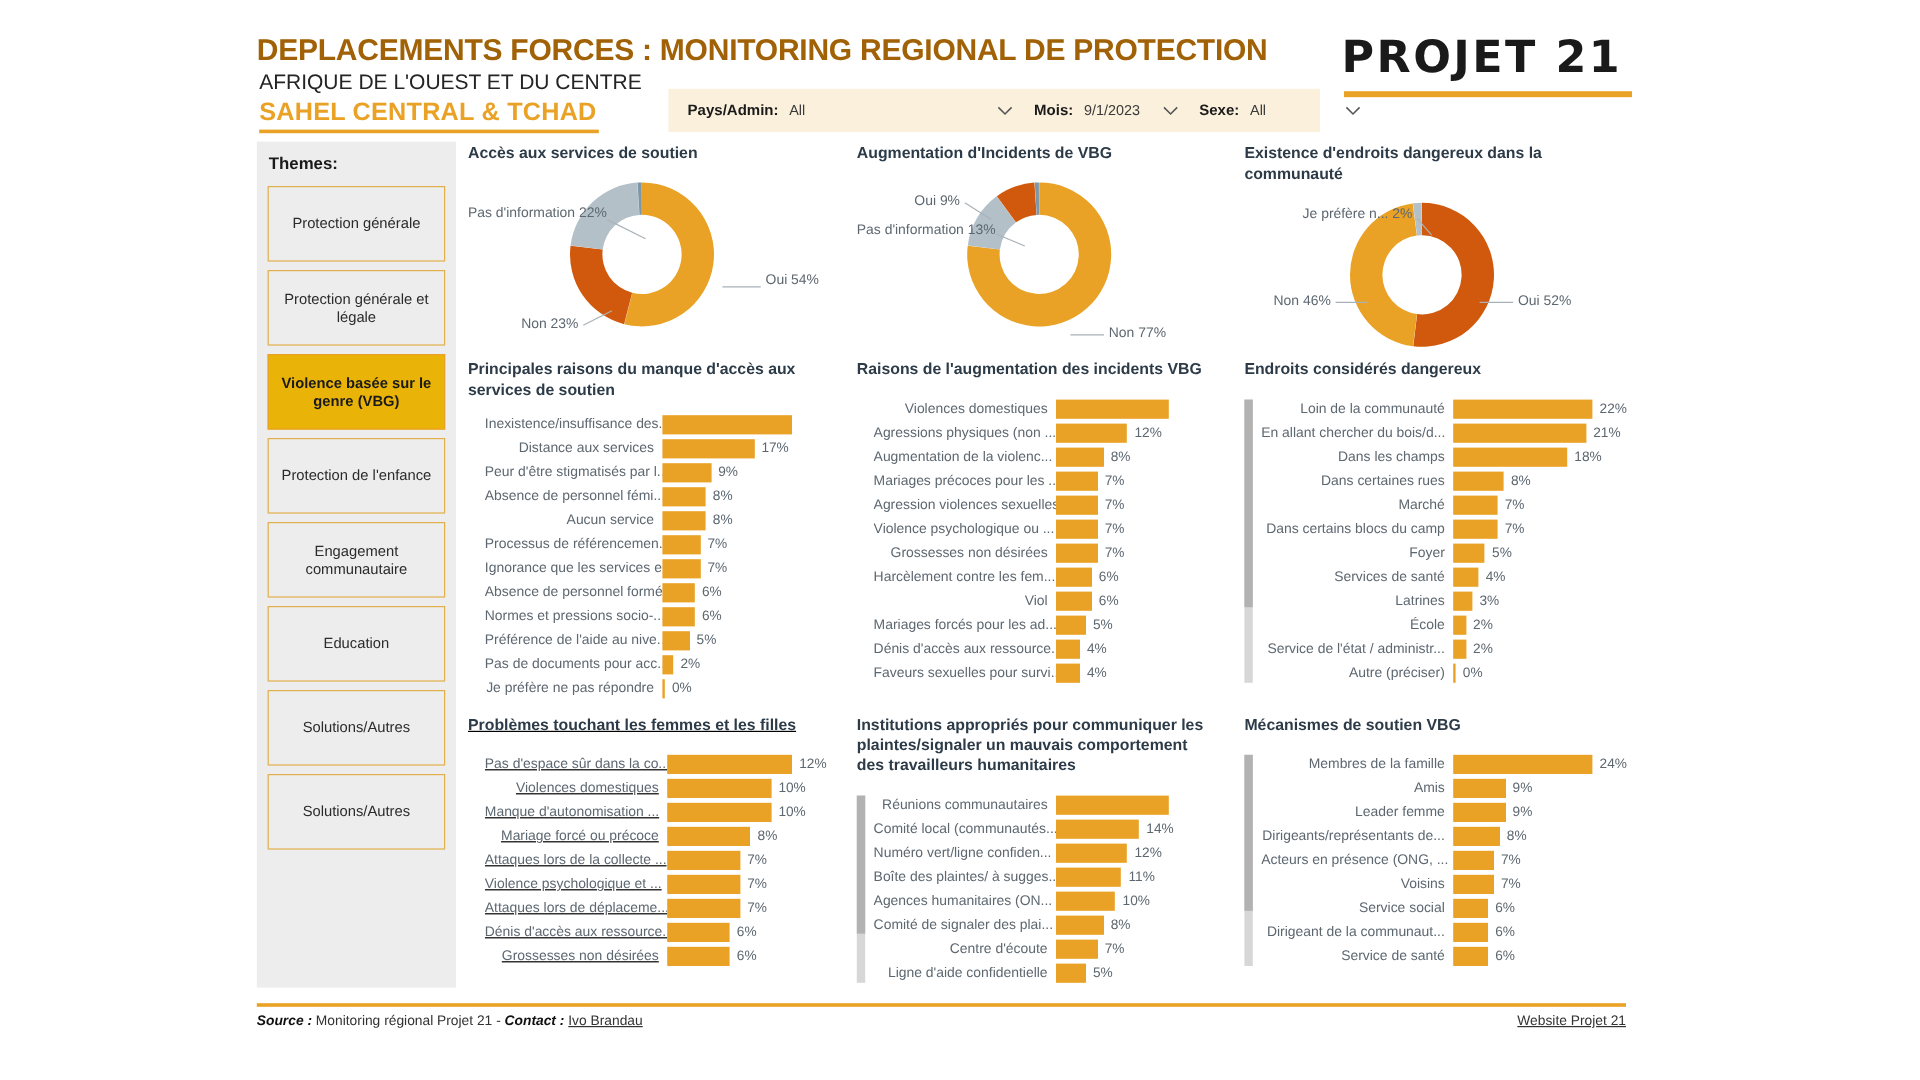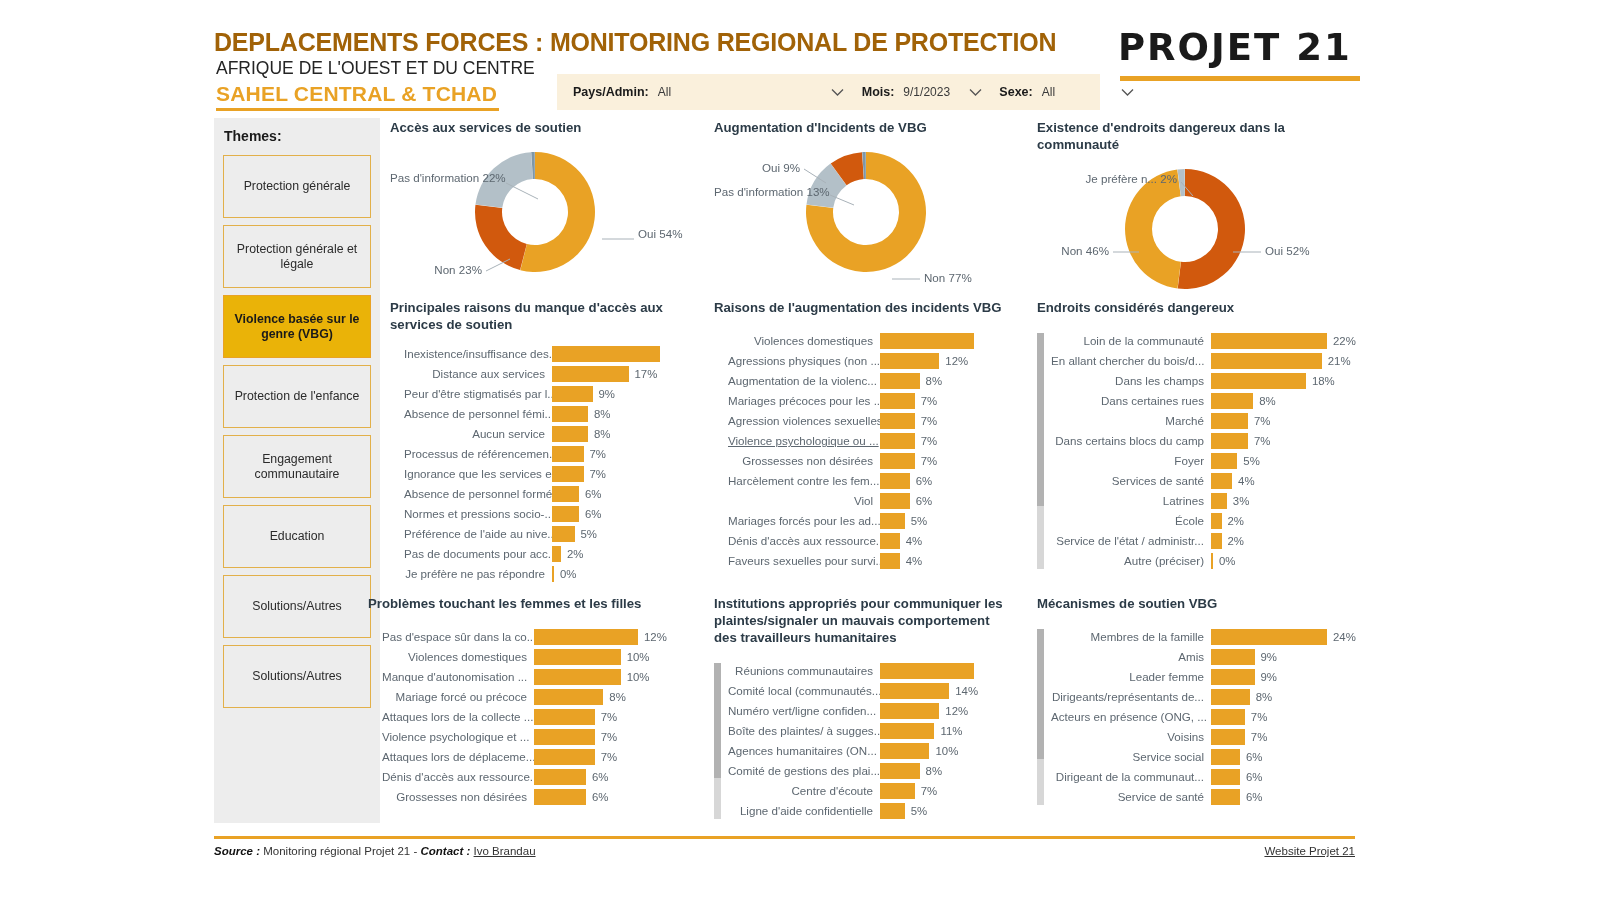--- a/index.html
+++ b/index.html
@@ -418,21 +418,21 @@
             </div>
           </div>
           <div class="bar-row">
             <div class="bar-cat" style="width: 152px;">Agression violences sexuelles</div>
             <div class="bar-track">
               <div class="bar-fill" style="width: 34.6316px;"></div>
               <div class="bar-val" style="left: 40.6316px;">7%</div>
             </div>
           </div>
           <div class="bar-row">
-            <div class="bar-cat" style="width: 152px; text-decoration: underline;">Violence psychologique ou ...</div>
+            <div class="bar-cat" style="width: 152px;">Violence psychologique ou ...</div>
             <div class="bar-track">
               <div class="bar-fill" style="width: 34.6316px;"></div>
               <div class="bar-val" style="left: 40.6316px;">7%</div>
             </div>
           </div>
           <div class="bar-row">
             <div class="bar-cat" style="width: 152px;">Grossesses non désirées</div>
             <div class="bar-track">
               <div class="bar-fill" style="width: 34.6316px;"></div>
               <div class="bar-val" style="left: 40.6316px;">7%</div>
@@ -560,21 +560,21 @@
             <div class="bar-track">
               <div class="bar-fill" style="width: 2px;"></div>
               <div class="bar-val" style="left: 8px;">0%</div>
             </div>
           </div>
           <div class="scrollbar" style="left: 0px; top: 2px; height: 236px;">
             <div class="thumb" style="top: 0px; height: 173px;"></div>
           </div>
         </div>
       </div>
-      <div class="panel" style="left: 368px; top: 596px; width: 310px;">
+      <div class="panel" style="left: 390px; top: 596px; width: 310px; text-decoration: underline;">
         <div class="panel-title" style="width: 302px;">Problèmes touchant les femmes et les filles</div>
         <div class="bars" style="margin-top: 14px; position: relative; padding-left: 14px;">
           <div class="bar-row">
             <div class="bar-cat" style="width: 152px;">Pas d'espace sûr dans la co...</div>
             <div class="bar-track">
               <div class="bar-fill" style="width: 104px;"></div>
               <div class="bar-val" style="left: 110px;">12%</div>
             </div>
           </div>
           <div class="bar-row">
@@ -667,21 +667,21 @@
             </div>
           </div>
           <div class="bar-row">
             <div class="bar-cat" style="width: 152px;">Agences humanitaires (ON...</div>
             <div class="bar-track">
               <div class="bar-fill" style="width: 49.4737px;"></div>
               <div class="bar-val" style="left: 55.4737px;">10%</div>
             </div>
           </div>
           <div class="bar-row">
-            <div class="bar-cat" style="width: 152px;">Comité de gestions des plai...</div>
+            <div class="bar-cat" style="width: 152px;">Comité de signaler des plai...</div>
             <div class="bar-track">
               <div class="bar-fill" style="width: 39.5789px;"></div>
               <div class="bar-val" style="left: 45.5789px;">8%</div>
             </div>
           </div>
           <div class="bar-row">
             <div class="bar-cat" style="width: 152px;">Centre d'écoute</div>
             <div class="bar-track">
               <div class="bar-fill" style="width: 34.6316px;"></div>
               <div class="bar-val" style="left: 40.6316px;">7%</div>

